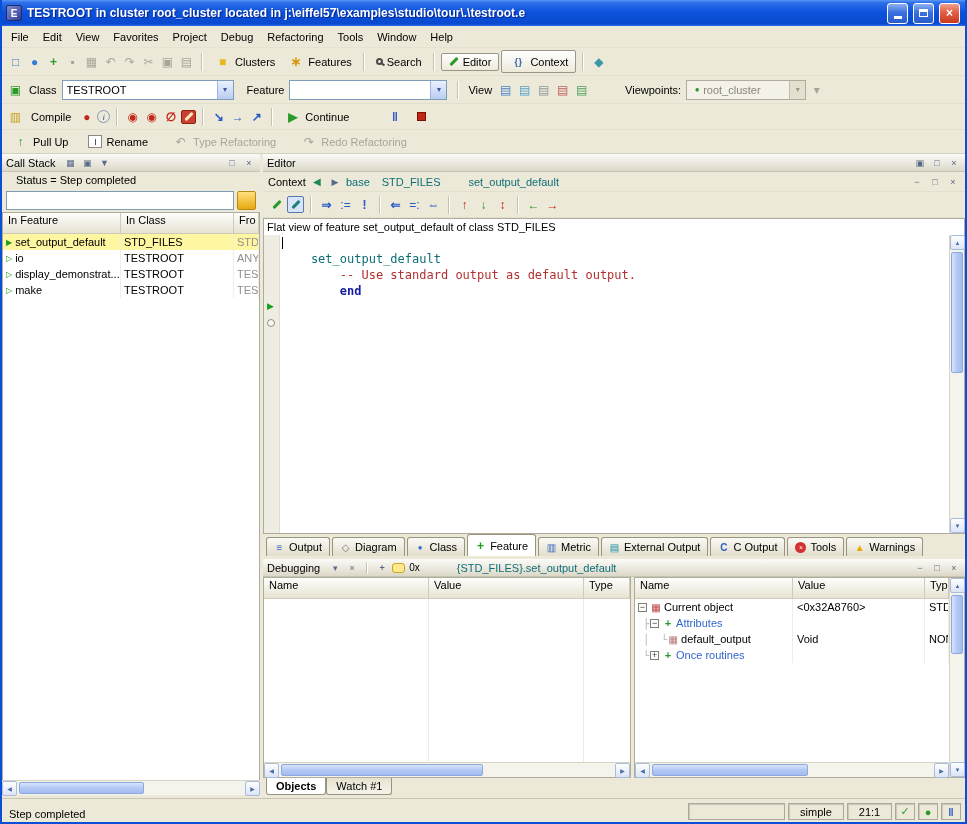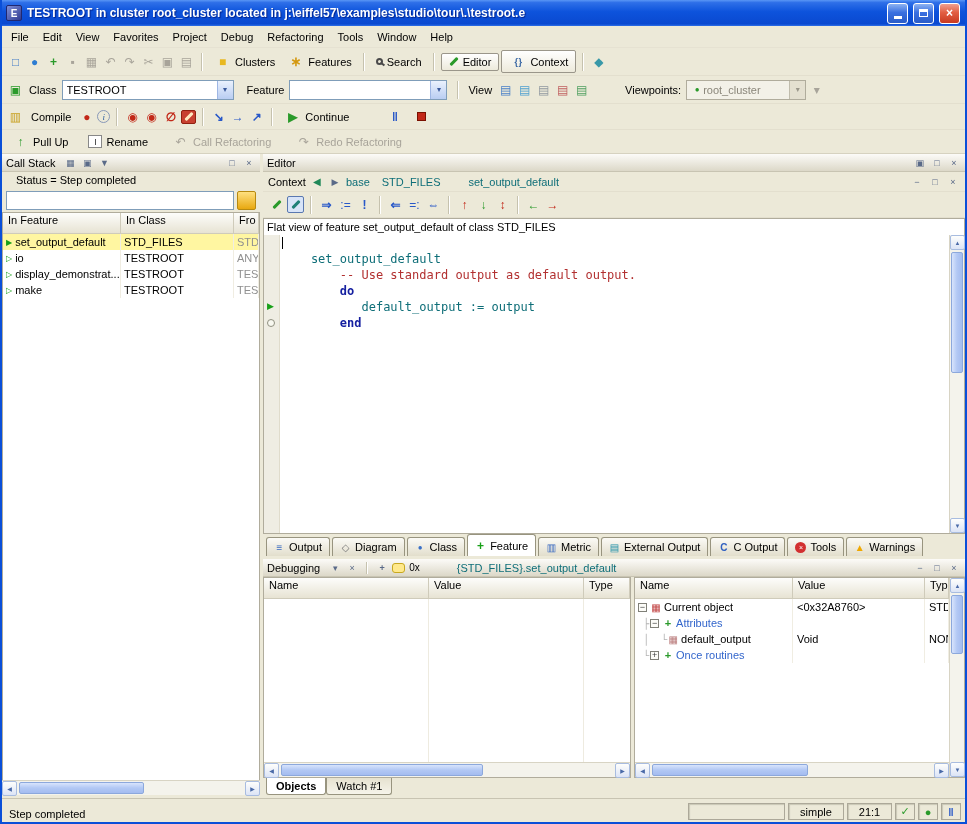--- a/index.html
+++ b/index.html
@@ -277,21 +277,21 @@
     <span class="tbtn">
         <span class="ic c-green b" data-icon="pull-up">↑</span>
         <span>Pull Up</span>
       </span>
     <span class="tbtn ml8">
         <span class="ic rename-box" data-icon="rename">I</span>
         <span>Rename</span>
       </span>
     <span class="tbtn ml12 dis-txt">
         <span class="ic dis" data-icon="undo-ref">↶</span>
-        <span>Call Refactoring</span>
+        <span>Type Refactoring</span>
       </span>
     <span class="tbtn ml12 dis-txt">
         <span class="ic dis" data-icon="redo-ref">↷</span>
         <span>Redo Refactoring</span>
       </span>
   </div>
 
   <div class="main">
 
     <div class="left-panel">
@@ -409,22 +409,20 @@
           <div class="info-line">Flat view of feature set_output_default of class STD_FILES</div>
           <div class="code-area">
             <div class="gutter">
               <span class="gut-arrow" data-icon="gut-arrow">▶</span>
               <span class="gut-circle"></span>
             </div>
             <div class="code" id="code">
                 <div class="code-line"><span class="caret"></span></div>
                 <div class="code-line"><span class="t-id">    set_output_default</span></div>
                 <div class="code-line"><span class="t-com">        -- Use standard output as default output.</span></div>
-                <div class="code-line"><span class="t-id">        </span><span class="t-kw">do</span></div>
-                <div class="code-line"><span class="t-id">           default_output := output</span></div>
                 <div class="code-line"><span class="t-id">        </span><span class="t-kw">end</span></div>
               </div>
             <div class="vscroll">
               <span class="sb-btn" data-icon="sb-up">▲</span>
               <span class="sb-vtrack">
                   <span class="sb-vthumb" style="top:2px;height:45%"></span>
                 </span>
               <span class="sb-btn" data-icon="sb-down">▼</span>
             </div>
           </div>

